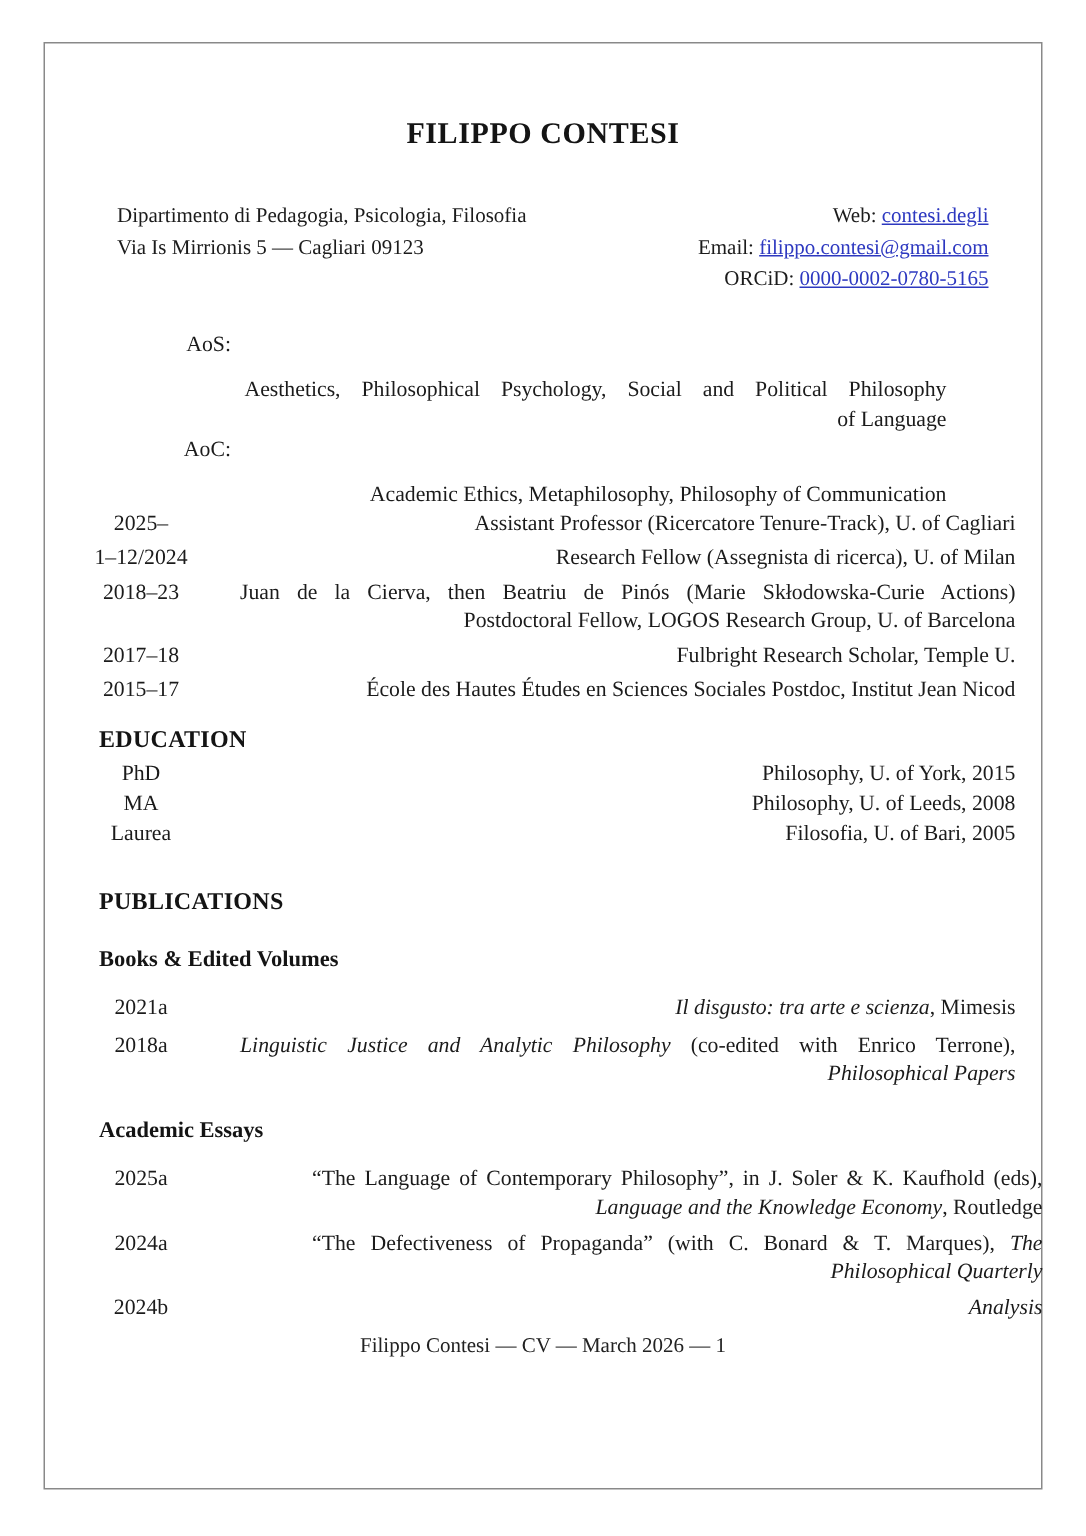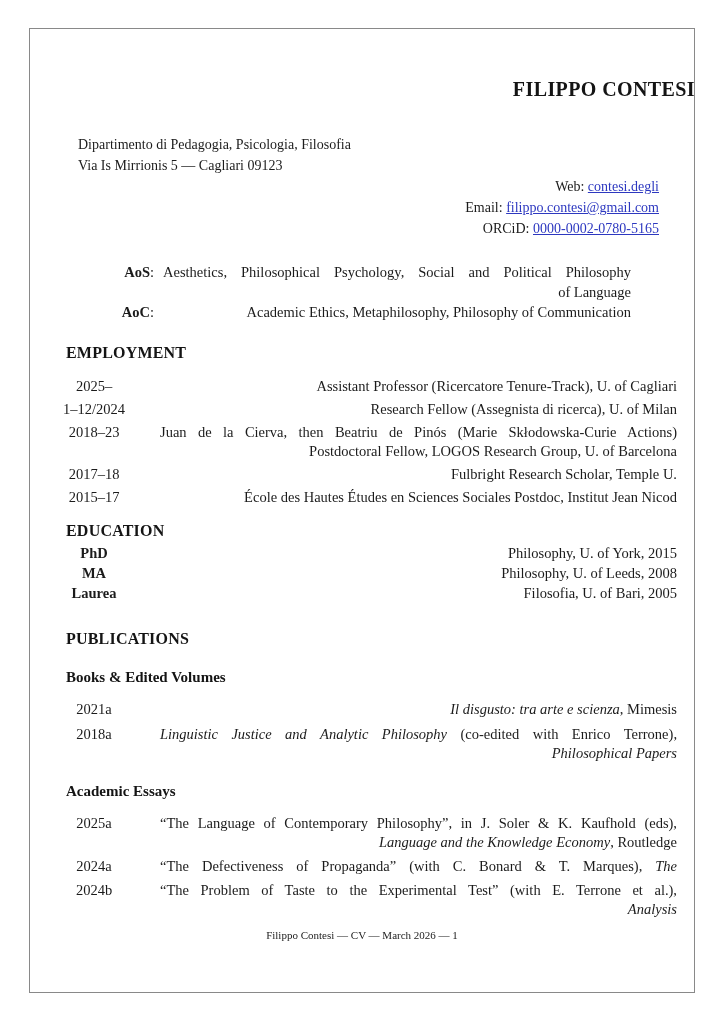--- a/index.html
+++ b/index.html
@@ -22,43 +22,42 @@
   .content {
     position: absolute;
     left: 29px; top: 28px;
     width: 666px; height: 965px;
   }
   .cv-title {
     margin-top: 50px;
     font-size: 20px;
     line-height: 23px;
     font-weight: bold;
-    text-align: right;
+    text-align: center;
     letter-spacing: 0.4px;
     color: #141414;
   }
   .contact-row {
     margin: 33px 36px 0 49px;
     display: flex;
     justify-content: space-between;
     font-size: 14px;
     line-height: 21px;
-    flex-direction: column;
   }
   .contact-right { text-align: right; }
   a.link {
     color: #2d38c0;
     text-decoration: underline;
     cursor: pointer;
   }
   .areas { margin-top: 23px; font-size: 14.5px; line-height: 20px; }
   .arow { display: flex; margin-left: 12px; }
   .alabel { width: 113px; text-align: right; flex: none; }
-  .abody { margin-left: 9px; width: 468px; }
-  .b { font-weight: bold; }
+  .abody { margin-left: 9px; width: 468px; margin-top: 30px; }
+  .b { font-weight: normal; }
   .it { font-style: italic; }
   .line { text-align: right; }
   .jfull { text-align: justify; text-align-last: justify; text-justify: inter-word; }
   h2 {
     font-size: 16px;
     line-height: 20px;
     font-weight: bold;
     margin-left: 37px;
     letter-spacing: 0.2px;
     color: #141414;
@@ -79,25 +78,25 @@
     display: flex;
     margin-left: 12px;
     font-size: 14.5px;
     line-height: 19px;
     margin-bottom: 4px;
   }
   .entry .elabel { width: 106px; text-align: center; flex: none; }
   .entry .ebody { margin-left: 13px; width: 517px; }
   .edu .entry { line-height: 20px; margin-bottom: 0; }
   .books .entry { margin-bottom: 6px; }
-  .essays .entry { margin-bottom: 5px; }
+  .essays .entry { margin-bottom: 5px; gap: 48px; }
   .footer {
     margin-top: 6px;
     text-align: center;
-    font-size: 11px;
+    font-size: 14px;
     line-height: 20px;
     color: #222222;
   }
 </style>
 </head>
 <body>
 
 <div class="page">
   <div class="border-frame"></div>
   <div class="content">
@@ -125,21 +124,20 @@
         </div>
       </div>
       <div class="arow">
         <div class="alabel"><span class="b">AoC</span><span>:</span></div>
         <div class="abody">
           <div class="line">Academic Ethics, Metaphilosophy, Philosophy of Communication</div>
         </div>
       </div>
     </div>
 
-    <h2 class="h-emp">EMPLOYMENT</h2>
     <div class="emp">
       <div class="entry">
         <div class="elabel">2025–</div>
         <div class="ebody">
           <div class="line">Assistant Professor (Ricercatore Tenure-Track), U. of Cagliari</div>
         </div>
       </div>
       <div class="entry">
         <div class="elabel">1–12/2024</div>
         <div class="ebody">
@@ -214,26 +212,26 @@
         <div class="elabel">2025a</div>
         <div class="ebody">
           <div class="line jfull">“The Language of Contemporary Philosophy”, in J. Soler &amp; K. Kaufhold (eds),</div>
           <div class="line"><span class="it">Language and the Knowledge Economy</span><span>, Routledge</span></div>
         </div>
       </div>
       <div class="entry">
         <div class="elabel">2024a</div>
         <div class="ebody">
           <div class="line jfull"><span>“The Defectiveness of Propaganda” (with C. Bonard &amp; T. Marques), </span><span class="it">The</span></div>
+          <div class="line"><span class="it">Philosophical Quarterly</span></div>
         </div>
       </div>
       <div class="entry">
         <div class="elabel">2024b</div>
         <div class="ebody">
-          <div class="line jfull">“The Problem of Taste to the Experimental Test” (with E. Terrone et al.),</div>
           <div class="line"><span class="it">Analysis</span></div>
         </div>
       </div>
     </div>
 
     <div class="footer">Filippo Contesi — CV — March 2026 — 1</div>
 
   </div>
 </div>
 

